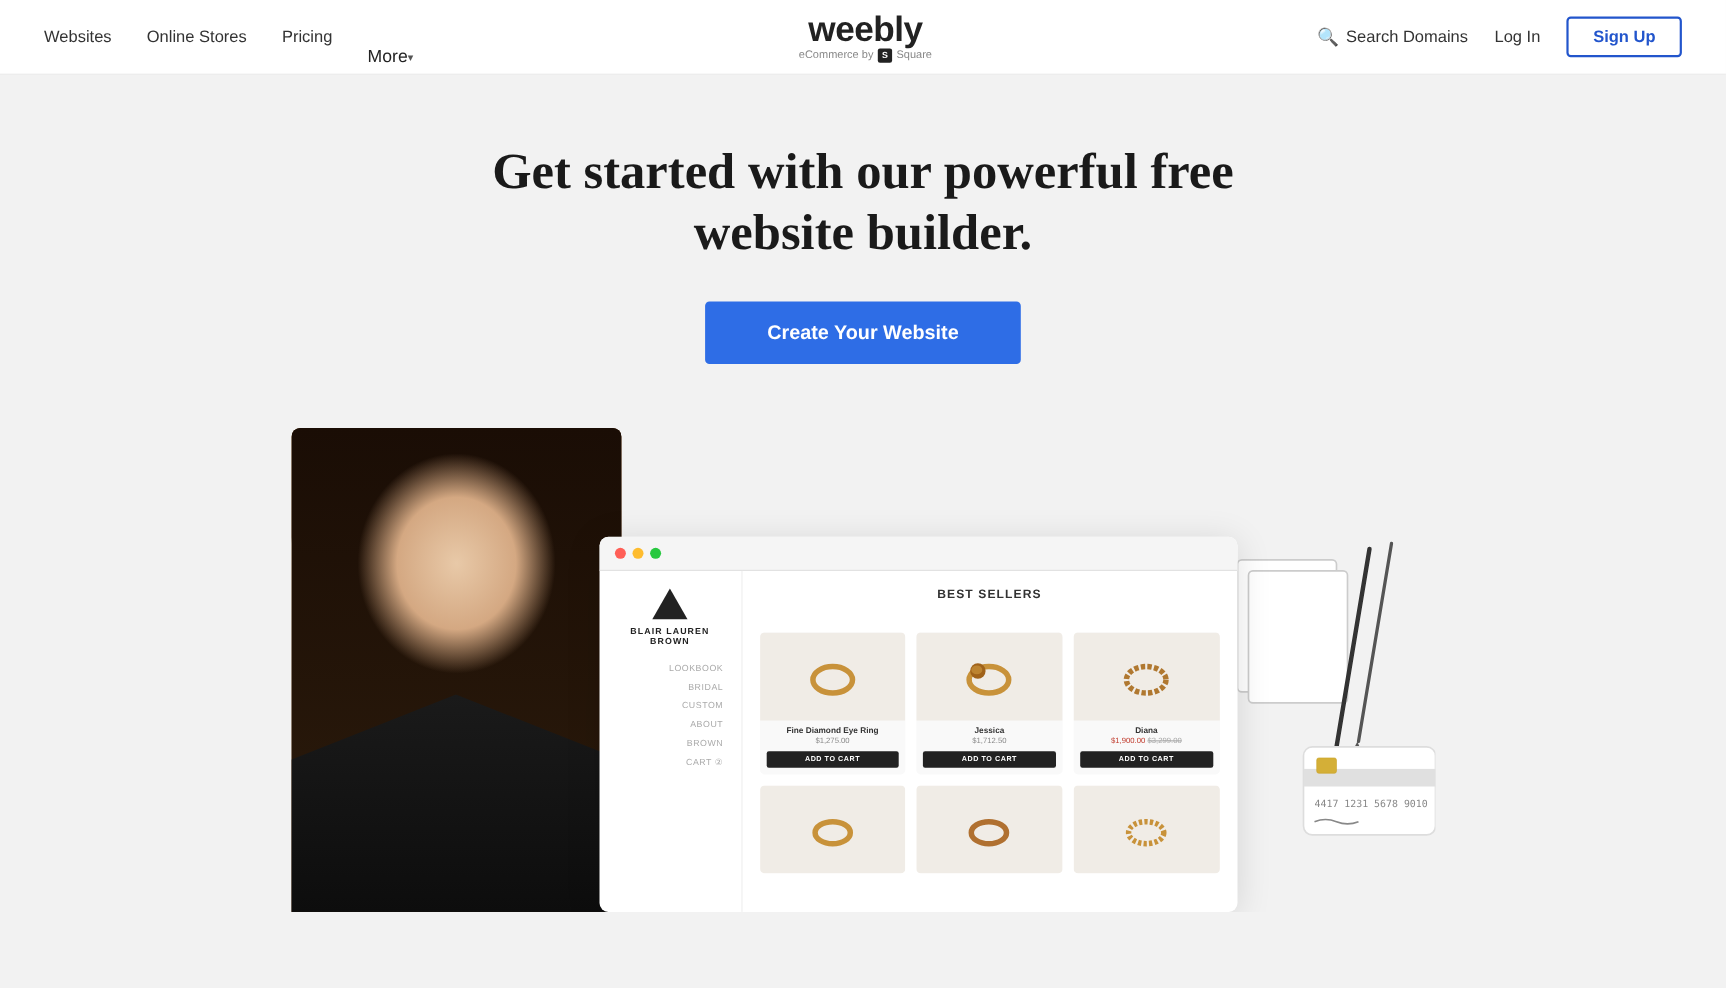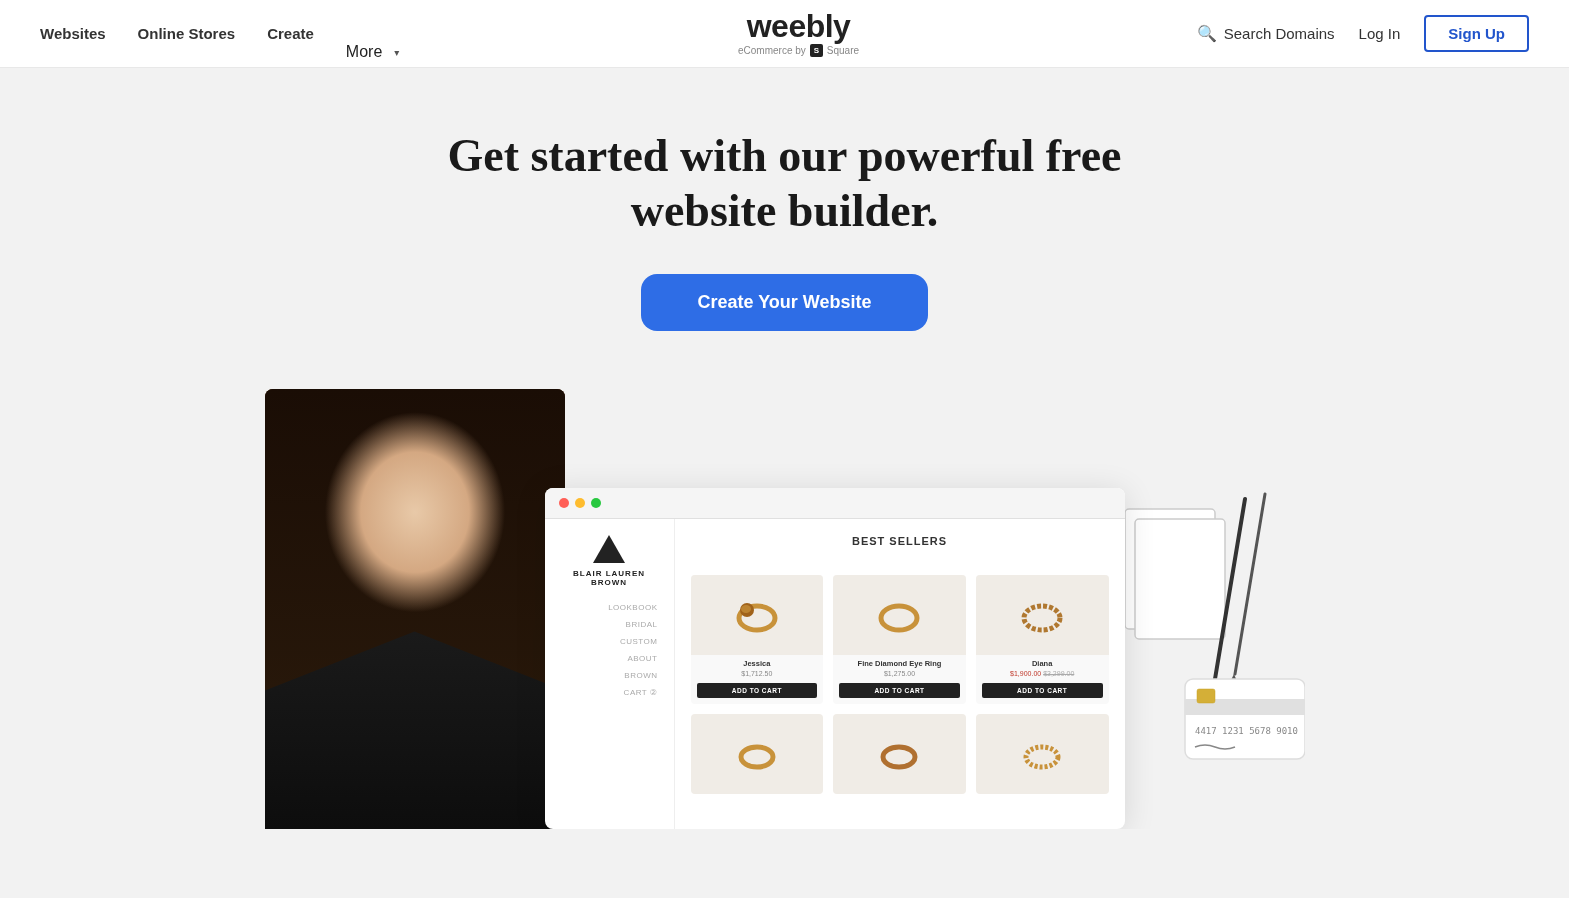--- a/index.html
+++ b/index.html
@@ -13,23 +13,23 @@
       background: #fff;
       padding: 0 40px;
       height: 68px;
       border-bottom: 1px solid #e8e8e8;
     }
     .nav-left { display: flex; gap: 32px; align-items: center; }
     .nav-left a {
       text-decoration: none;
       color: #333;
       font-size: 15px;
-      font-weight: 700;
-    }
-    .more-link { display: flex; align-items: center; gap: 12px; cursor: pointer; margin-top: 37px; }
+      font-weight: 400;
+    }
+    .more-link { display: flex; align-items: center; gap: 0; cursor: pointer; margin-top: 37px; }
     .chevron { font-size: 10px; color: #555; }
 
     .logo-area { text-align: center; line-height: 1; }
     .logo-text { font-size: 32px; font-weight: 700; color: #222; letter-spacing: -0.5px; }
     .logo-sub { font-size: 10px; color: #888; margin-top: 2px; display: flex; align-items: center; justify-content: center; gap: 4px; }
     .square-icon {
       display: inline-flex; align-items: center; justify-content: center;
       width: 13px; height: 13px; background: #222; color: #fff; font-size: 8px; font-weight: 700; border-radius: 2px;
     }
 
@@ -64,21 +64,21 @@
       line-height: 1.2;
       max-width: 700px;
       margin: 0 auto 36px;
       font-family: Liberation Serif, serif;
     }
     .hero-btn {
       background: #2e6de6;
       color: #fff;
       border: none;
       padding: 18px 56px;
-      border-radius: 16px;
+      border-radius: 4px;
       font-size: 18px;
       font-weight: 600;
       cursor: pointer;
       margin-bottom: 48px;
       display: inline-block;
     }
 
     
     .hero-visuals {
       display: flex;
@@ -222,21 +222,21 @@
       padding: 60px 20px 40px;
     }
   </style>
 </head>
 <body>
 
 <nav>
   <div class="nav-left">
     <a>Websites</a>
     <a>Online Stores</a>
-    <a>Create</a>
+    <a>Pricing</a>
     <span class="more-link">
       <span>More</span>
       <span class="chevron">▾</span>
     </span>
   </div>
 
   <div class="logo-area">
     <div class="logo-text">weebly</div>
     <div class="logo-sub">
       <span>eCommerce by</span>
@@ -292,37 +292,37 @@
         </div>
 
         <div class="store-main">
           <div class="store-section-title">BEST SELLERS</div>
           <div class="product-grid">
 
             <div class="product-card">
               <div class="product-img">
                 <svg width="50" height="50" viewBox="0 0 50 50">
                   <ellipse cx="25" cy="28" rx="18" ry="12" fill="none" stroke="#c8923a" stroke-width="5"></ellipse>
+                </svg>
+              </div>
+              <div class="product-name">Fine Diamond Eye Ring</div>
+              <div class="product-price">$1,275.00</div>
+              <button class="product-btn">ADD TO CART</button>
+            </div>
+
+            <div class="product-card">
+              <div class="product-img">
+                <svg width="50" height="50" viewBox="0 0 50 50">
+                  <ellipse cx="25" cy="28" rx="18" ry="12" fill="none" stroke="#c8923a" stroke-width="5"></ellipse>
                   <circle cx="15" cy="20" r="7" fill="#a0621a"></circle>
                   <ellipse cx="14" cy="19" rx="5" ry="4" fill="#c8923a" opacity="0.7"></ellipse>
                 </svg>
               </div>
               <div class="product-name">Jessica</div>
               <div class="product-price">$1,712.50</div>
-              <button class="product-btn">ADD TO CART</button>
-            </div>
-
-            <div class="product-card">
-              <div class="product-img">
-                <svg width="50" height="50" viewBox="0 0 50 50">
-                  <ellipse cx="25" cy="28" rx="18" ry="12" fill="none" stroke="#c8923a" stroke-width="5"></ellipse>
-                </svg>
-              </div>
-              <div class="product-name">Fine Diamond Eye Ring</div>
-              <div class="product-price">$1,275.00</div>
               <button class="product-btn">ADD TO CART</button>
             </div>
 
             <div class="product-card">
               <div class="product-img">
                 <svg width="50" height="50" viewBox="0 0 50 50">
                   <ellipse cx="25" cy="28" rx="18" ry="12" fill="none" stroke="#b07830" stroke-width="5" stroke-dasharray="4 2"></ellipse>
                 </svg>
               </div>
               <div class="product-name">Diana</div>

